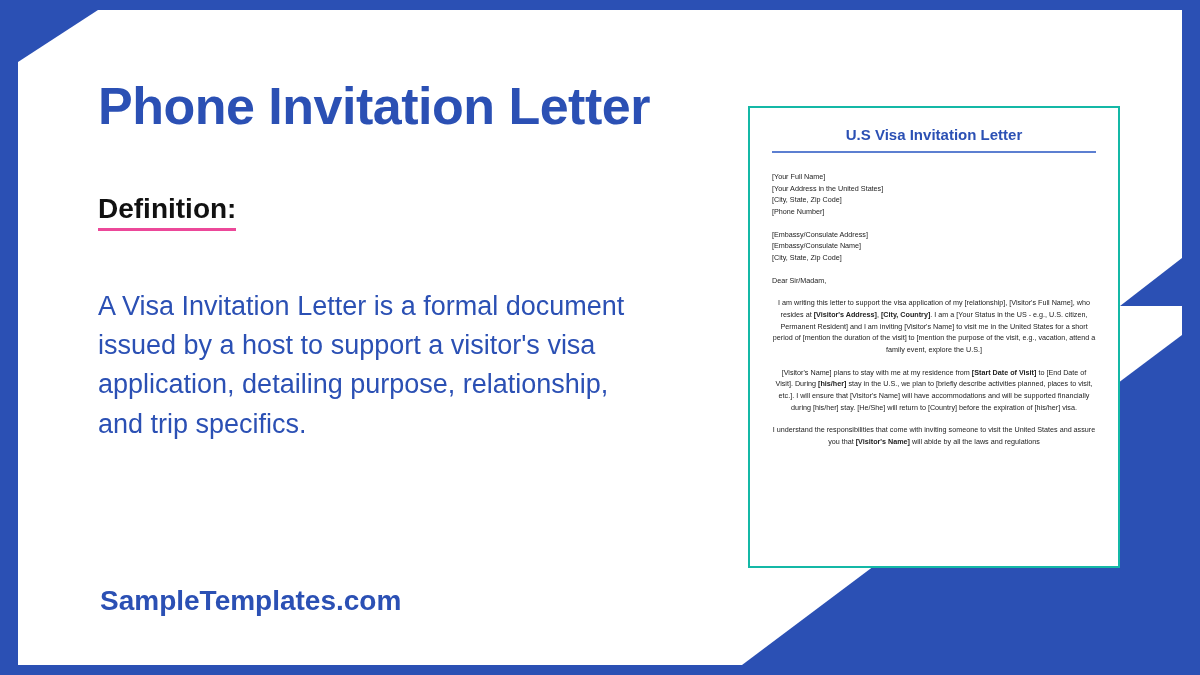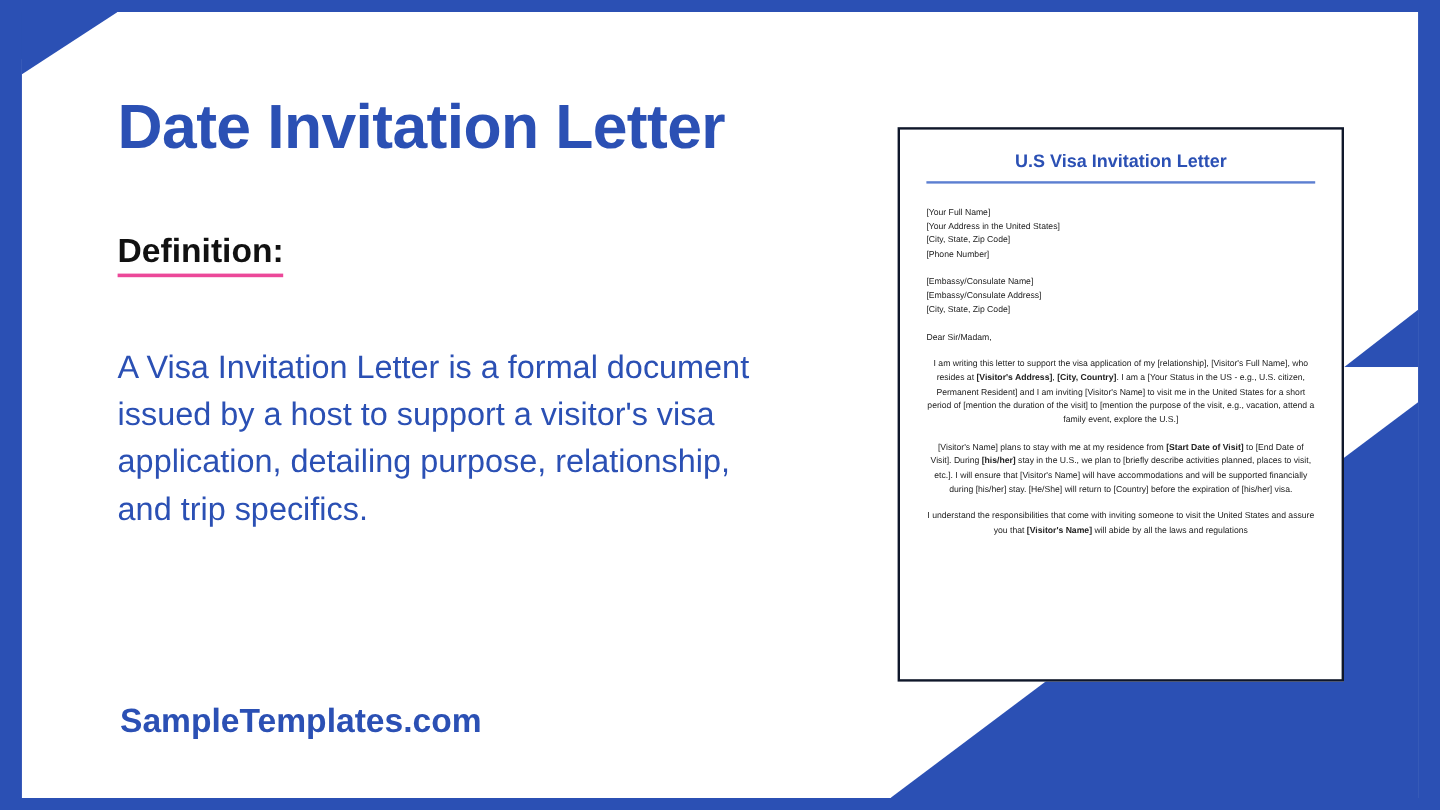--- a/index.html
+++ b/index.html
@@ -86,21 +86,21 @@
     font-weight: 800;
     color: #2b50b4;
   }
 
   
   .doc-wrap {
     position: absolute;
     left: 748px; top: 106px;
     width: 372px; height: 462px;
     background: #ffffff;
-    border: 2px solid #0f172a;
+    border: 2px solid #14b8a6;
     padding: 18px 22px 0 22px;
     overflow: hidden;
   }
   .doc-title {
     text-align: center;
     font-size: 15px;
     font-weight: 700;
     color: #2b50b4;
     margin-bottom: 8px;
   }
@@ -120,42 +120,42 @@
 <body>
 
 <div class="stage">
 
   <div class="white-card"></div>
   <div class="bevel-tl"></div>
   <div class="bevel-right"></div>
   <div class="bevel-br"></div>
 
   <div class="left-col">
-    <h1 class="main-title">Date Invitation Letter</h1>
+    <h1 class="main-title">Phone Invitation Letter</h1>
     <div class="definition-label">Definition:</div>
     <p class="definition-body">A Visa Invitation Letter is a formal document issued by a host to support a visitor's visa application, detailing purpose, relationship, and trip specifics.</p>
   </div>
 
   <div class="brand">SampleTemplates.com</div>
 
   <div class="doc-wrap">
     <div class="doc-title">U.S Visa Invitation Letter</div>
     <div class="doc-rule"></div>
 
     <div class="doc-body">
       <div class="doc-block">
         <div class="doc-line">[Your Full Name]</div>
         <div class="doc-line">[Your Address in the United States]</div>
         <div class="doc-line">[City, State, Zip Code]</div>
         <div class="doc-line">[Phone Number]</div>
       </div>
 
       <div class="doc-block">
+        <div class="doc-line">[Embassy/Consulate Address]</div>
         <div class="doc-line">[Embassy/Consulate Name]</div>
-        <div class="doc-line">[Embassy/Consulate Address]</div>
         <div class="doc-line">[City, State, Zip Code]</div>
       </div>
 
       <div class="salutation">Dear Sir/Madam,</div>
 
       <p class="doc-para">I am writing this letter to support the visa application of my [relationship], [Visitor's Full Name], who resides at <b>[Visitor's Address]</b>, <b>[City, Country]</b>. I am a [Your Status in the US - e.g., U.S. citizen, Permanent Resident] and I am inviting [Visitor's Name] to visit me in the United States for a short period of [mention the duration of the visit] to [mention the purpose of the visit, e.g., vacation, attend a family event, explore the U.S.]</p>
       <p class="doc-para">[Visitor's Name] plans to stay with me at my residence from <b>[Start Date of Visit]</b> to [End Date of Visit]. During <b>[his/her]</b> stay in the U.S., we plan to [briefly describe activities planned, places to visit, etc.]. I will ensure that [Visitor's Name] will have accommodations and will be supported financially during [his/her] stay. [He/She] will return to [Country] before the expiration of [his/her] visa.</p>
       <p class="doc-para">I understand the responsibilities that come with inviting someone to visit the United States and assure you that <b>[Visitor's Name]</b> will abide by all the laws and regulations</p>
     </div>
   </div>

